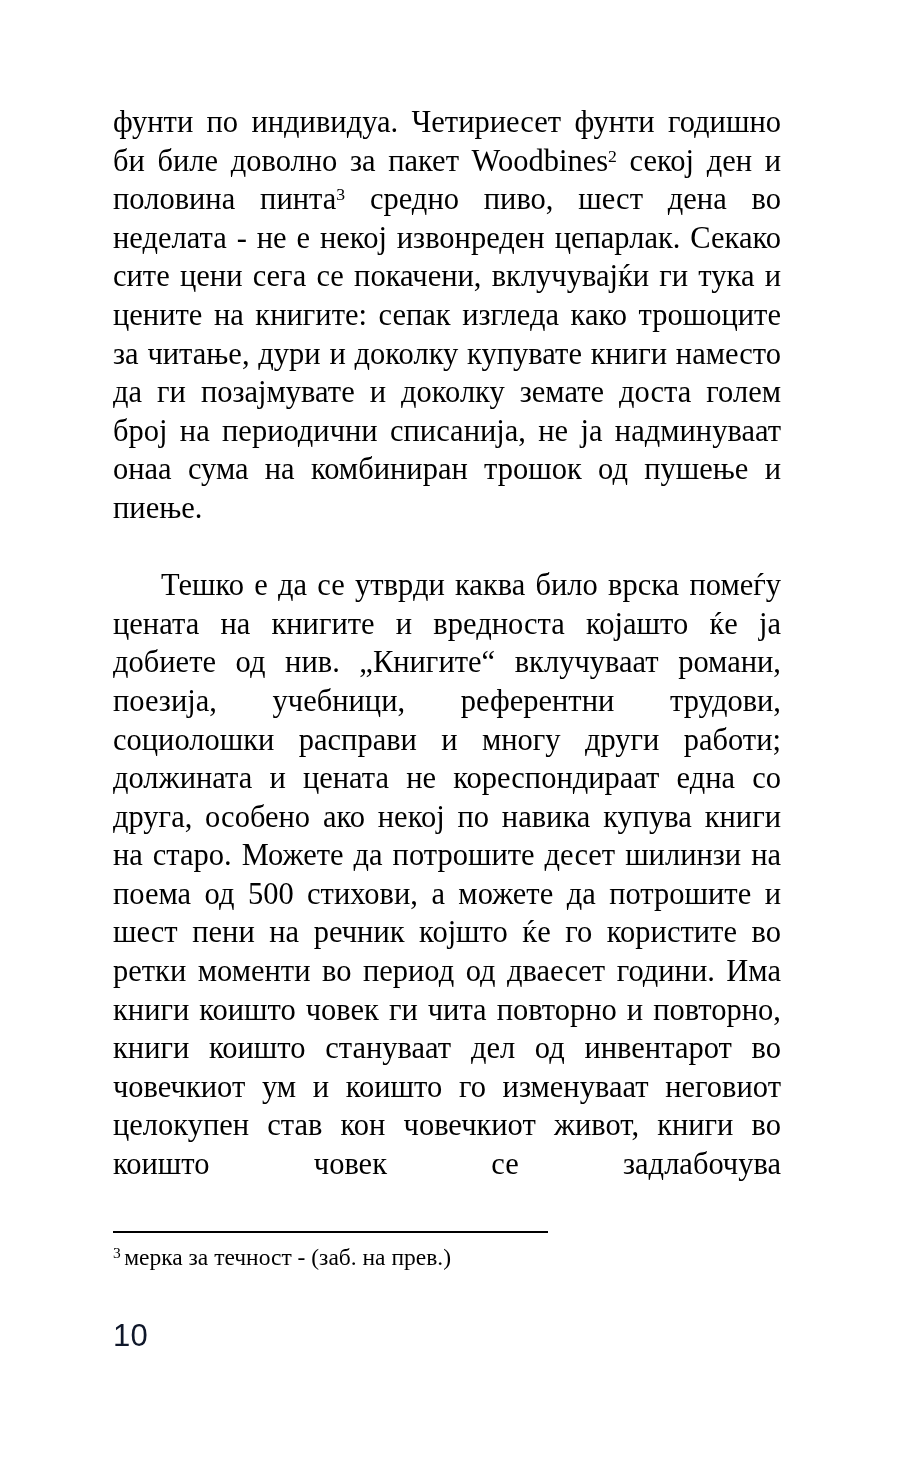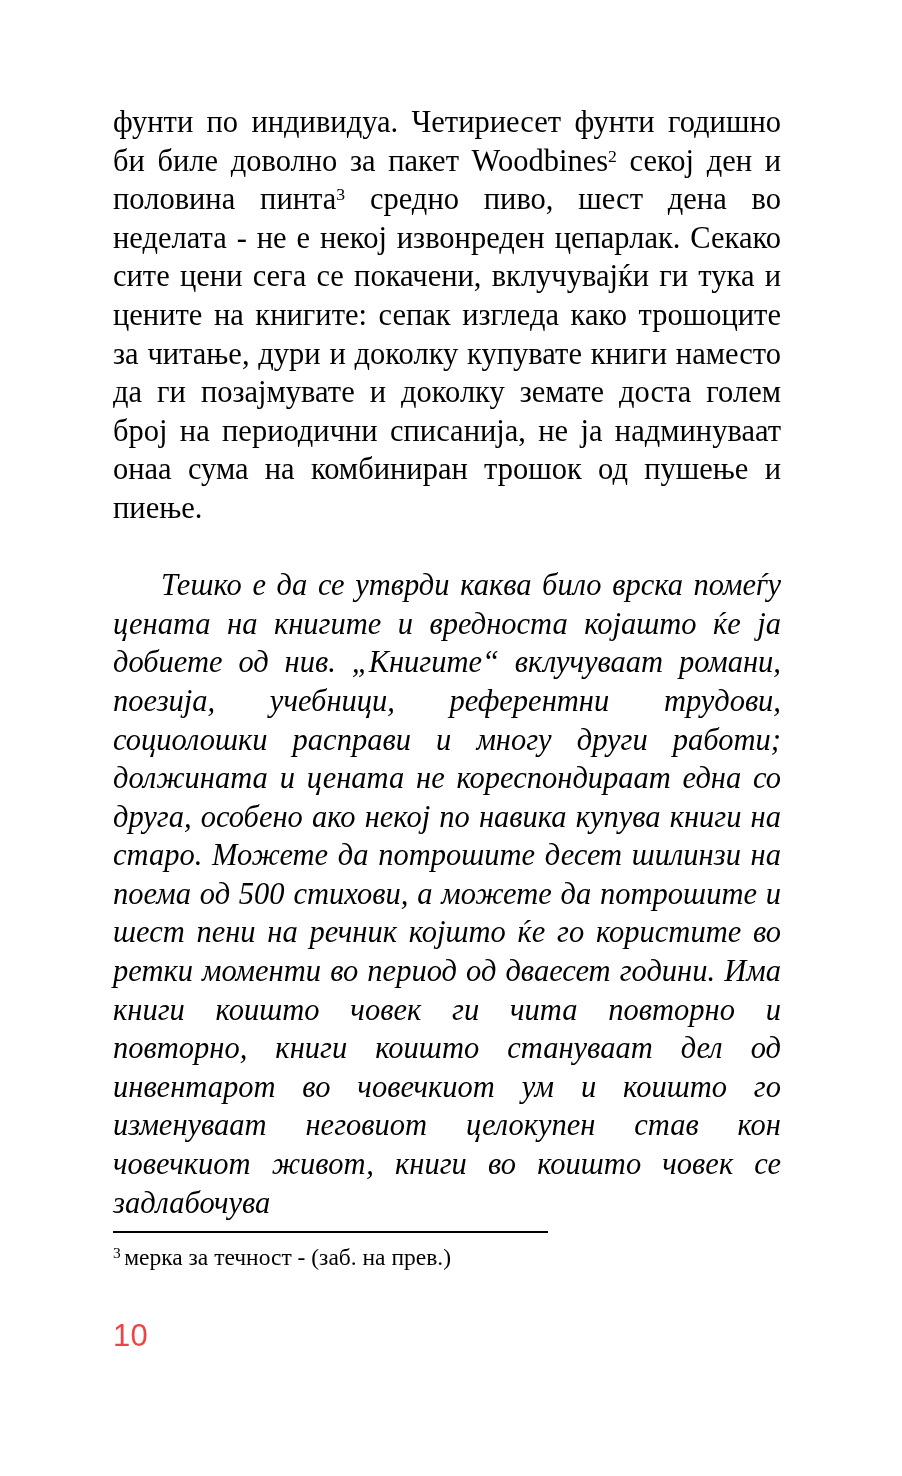--- a/index.html
+++ b/index.html
@@ -39,21 +39,20 @@
     font-size: 30.5px;
     line-height: 38.6px;
     text-align: justify;
     text-justify: inter-word;
     hyphens: none;
     word-spacing: 0.01em;
   }
 
   .body-paragraph.indented {
     text-indent: 48px;
-    font-style: italic;
   }
 
   
   .body-paragraph::after {
     content: "";
     display: inline-block;
     width: 100%;
   }
 
   sup.fn-ref {
@@ -93,21 +92,21 @@
   }
 
   #page-number {
     position: absolute;
     left: 113px;
     top: 1318px;
     font-family: "Liberation Sans", "DejaVu Sans", sans-serif;
     font-size: 31px;
     line-height: 36px;
     letter-spacing: 0.2px;
-    color: #ef4444;
+    color: #0f172a;
   }
 </style>
 </head>
 <body>
 
 <div id="page">
 
   <div id="text-column">
 
     <p class="body-paragraph"><span>фунти по индивидуа. Четириесет фунти годишно би биле доволно за пакет Woodbines</span><sup class="fn-ref">2</sup><span> секој ден и половина пинта</span><sup class="fn-ref">3</sup><span> средно пиво, шест дена во неделата - не е некој извонреден цепарлак. Секако сите цени сега се покачени, вклучувајќи ги тука и цените на книгите: сепак изгледа како трошоците за читање, дури и доколку купувате книги наместо да ги позајмувате и доколку земате доста голем број на периодични списанија, не ја надминуваат онаа сума на комбиниран трошок од пушење и пиење.</span></p>

